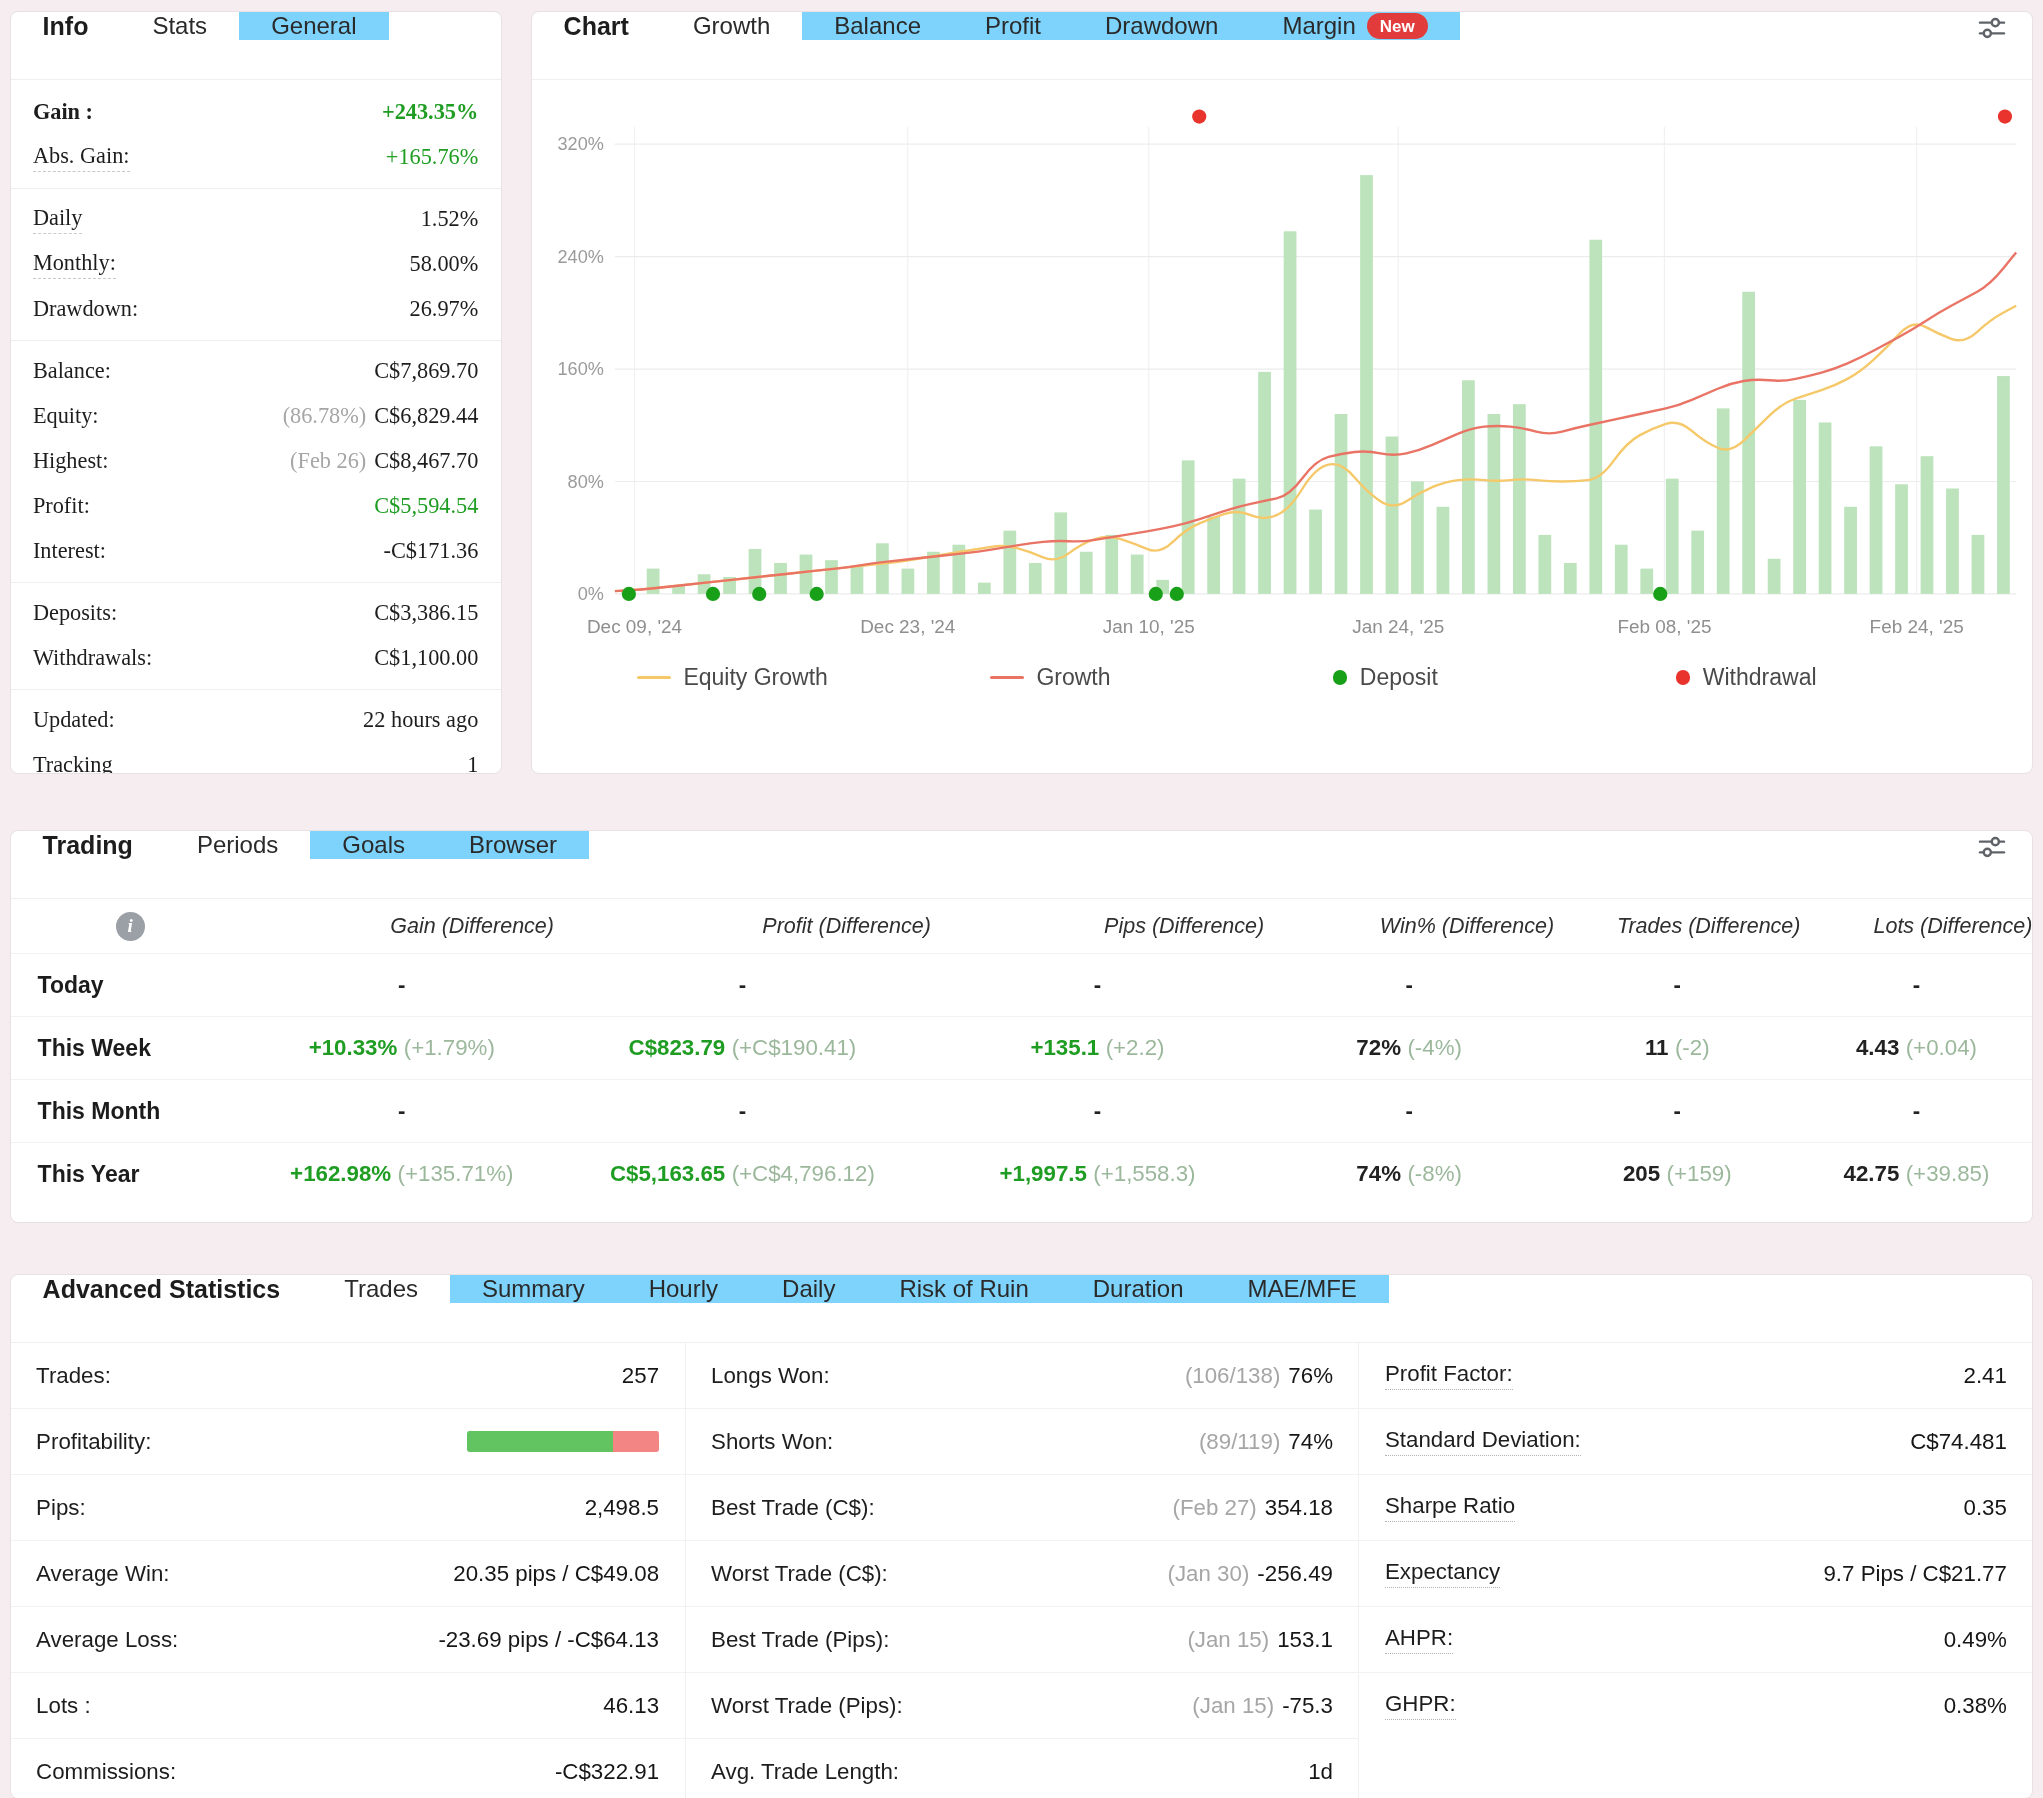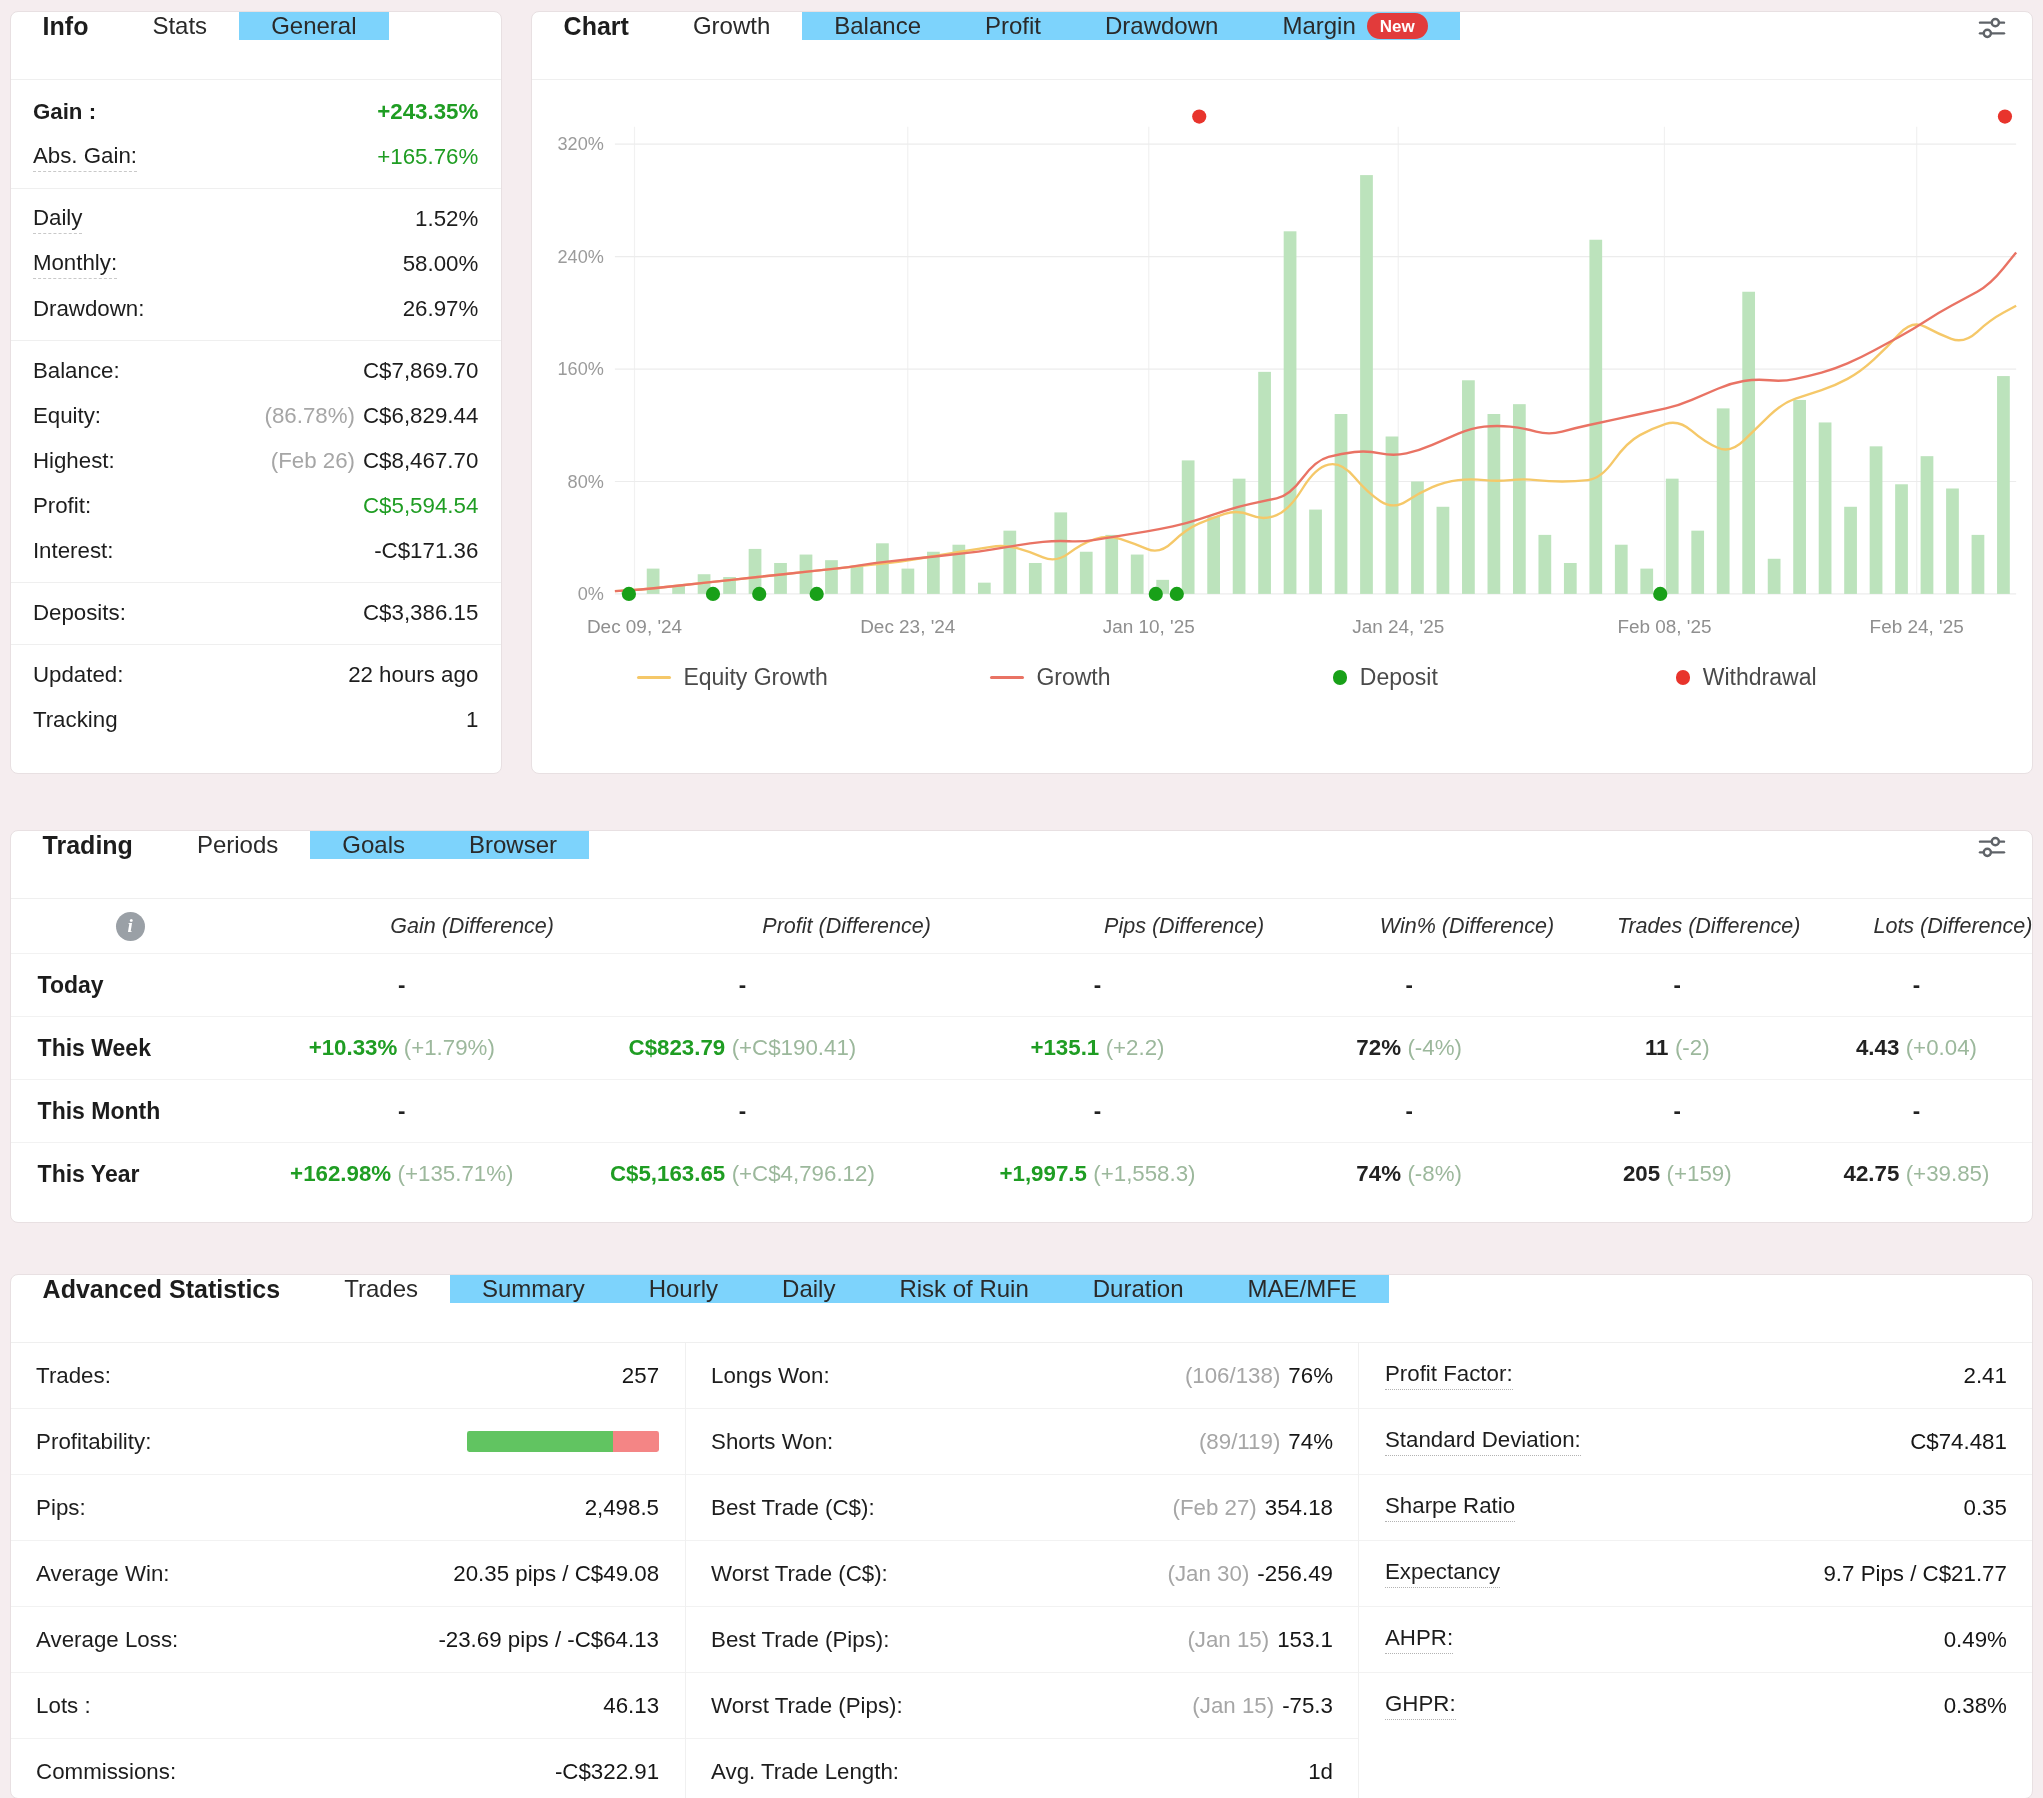--- a/index.html
+++ b/index.html
@@ -17,21 +17,21 @@
   .tab-title{font-weight:700;font-size:25px;display:flex;align-items:center;padding:0 32px;color:#1d1d1d;white-space:nowrap;}
   .tab{font-size:24px;display:flex;align-items:center;padding:0 32px;cursor:pointer;color:#2a2a2a;white-space:nowrap;}
   .tab.inactive{background:#7dd3fc;margin-right:0;}
   .tab.active{background:#ffffff;}
   .badge-new{background:#e23b3b;color:#fff;font-size:17px;font-weight:700;border-radius:17.6px;padding:4.8px 12.8px;margin-left:11.2px;line-height:1;}
   .strip-spacer{flex:1;}
   .icon-btn{display:flex;align-items:center;padding:0 24px;cursor:pointer;}
 
   
   .info-body{padding:9.6px 22.3px 0;}
-  .irow{display:flex;justify-content:space-between;align-items:center;height:45px;font-size:22.3px;}
+  .irow{display:flex;justify-content:space-between;align-items:center;height:45px;font-size:22.3px;font-family:Liberation Serif, serif;}
   .lbl{color:#1d1d1d;}
   .lbl.bold{font-weight:700;}
   .lbl.dashed{border-bottom:1.6px dashed #c9c9c9;padding-bottom:2.4px;}
   .val{color:#1d1d1d;text-align:right;}
   .val.green{color:#1f9d23;}
   .val.bold{font-weight:700;}
   .pfx{color:#a6a6a6;margin-right:8px;font-weight:400;}
   .sep{border-top:0.8px solid #efefef;margin:8px -22.3px;}
 
   
@@ -125,20 +125,24 @@
           <span class="val green">C$5,594.54</span>
         </div>
         <div class="irow">
           <span class="lbl">Interest:</span>
           <span class="val">-C$171.36</span>
         </div>
         <div class="sep"></div>
         <div class="irow">
           <span class="lbl">Deposits:</span>
           <span class="val">C$3,386.15</span>
+        </div>
+        <div class="irow">
+          <span class="lbl">Withdrawals:</span>
+          <span class="val">C$1,100.00</span>
         </div>
         <div class="sep"></div>
         <div class="irow">
           <span class="lbl">Updated:</span>
           <span class="val">22 hours ago</span>
         </div>
         <div class="irow">
           <span class="lbl">Tracking</span>
           <span class="val">1</span>
         </div>

